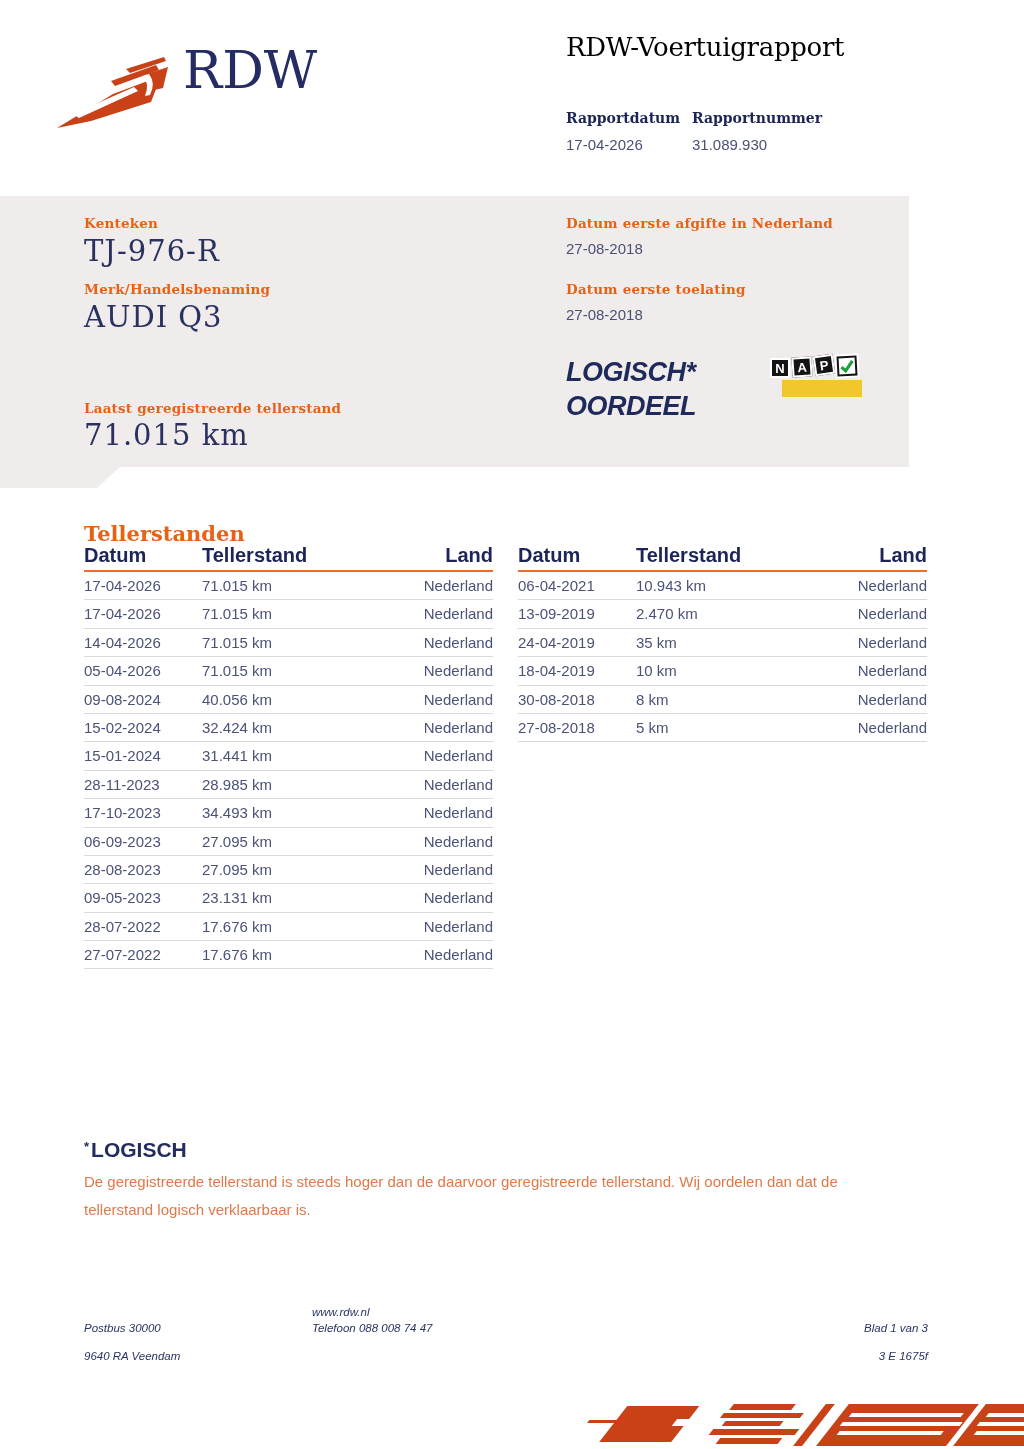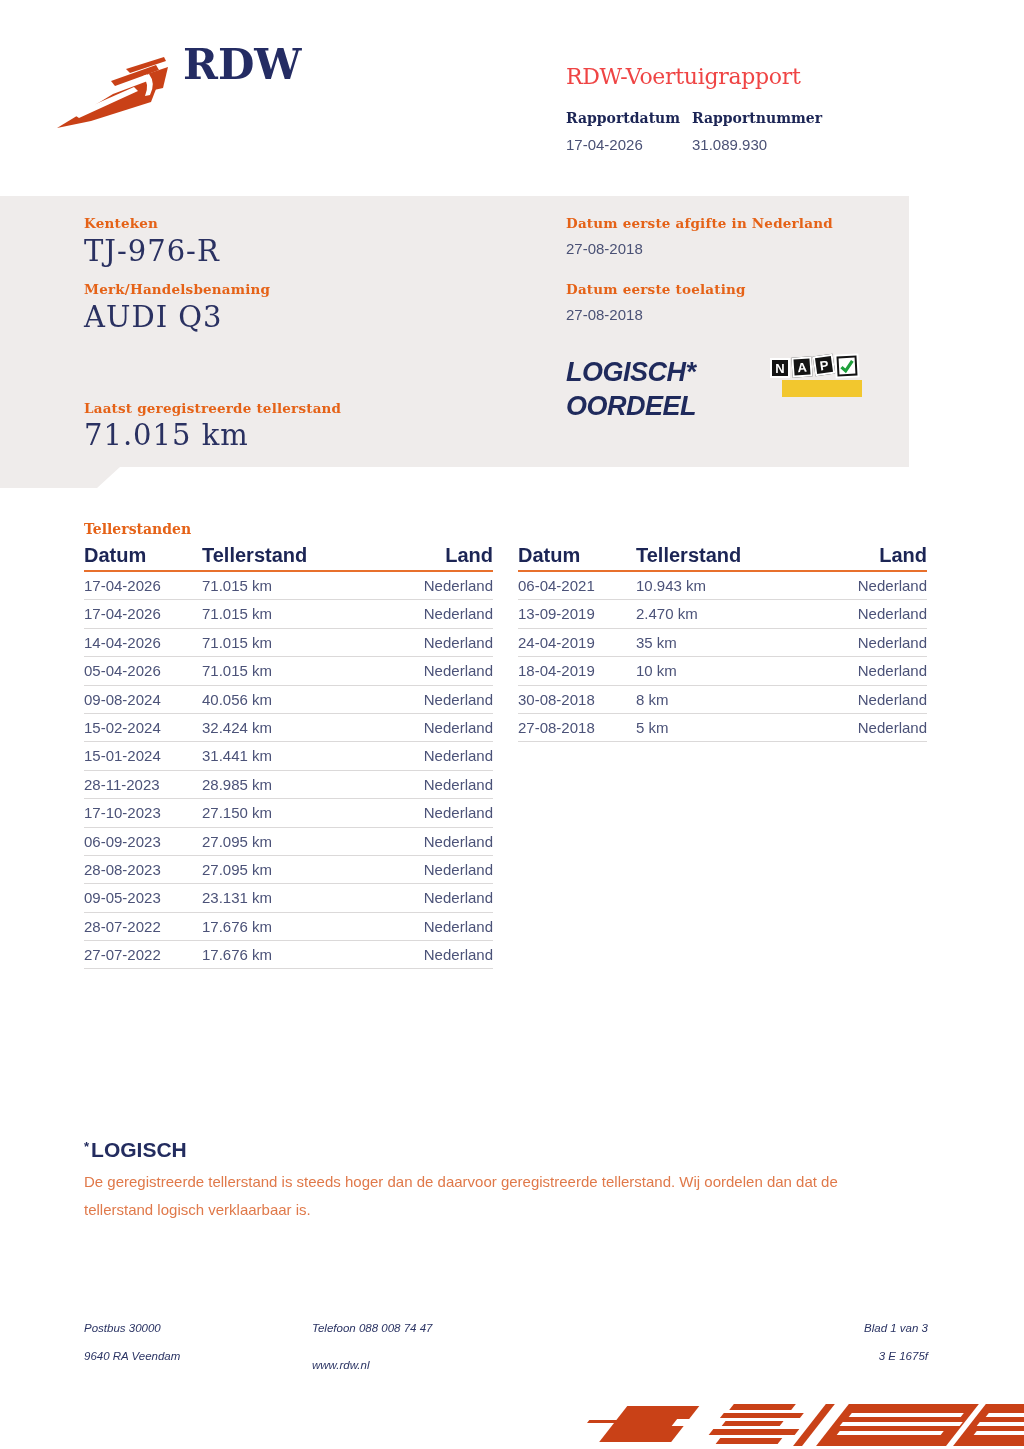--- a/index.html
+++ b/index.html
@@ -1,24 +1,24 @@
 <!DOCTYPE html>
 <html><head>
 <meta charset="utf-8">
 <style>
   html,body{margin:0;padding:0;background:#fff;}
   .page{position:relative;width:1024px;height:1449px;background:#ffffff;overflow:hidden;
         font-family:"Liberation Sans",sans-serif;}
   .abs{position:absolute;}
 
   
-  .brand-text{left:183px;top:40px;font-family:"DejaVu Serif",serif;font-weight:700;
-              font-size:42px;color:#242c63;}
-  .doc-title{left:566px;top:64px;font-family:"DejaVu Serif",serif;font-weight:500;
-             font-size:22px;color:#ef4444;letter-spacing:-0.3px;}
+  .brand-text{left:183px;top:40px;font-family:"DejaVu Serif",serif;font-weight:400;
+              font-size:52px;color:#242c63;}
+  .doc-title{left:566px;top:32px;font-family:"DejaVu Serif",serif;font-weight:500;
+             font-size:26px;color:#000000;letter-spacing:-0.3px;}
   .meta-label{font-family:"DejaVu Serif",serif;font-weight:700;font-size:14px;color:#1c2555;}
   .meta-value{font-size:15px;color:#4a5175;}
 
   
   .graybox{left:0;top:196px;width:909px;height:292px;background:#efeceb;
            clip-path:polygon(0 0,909px 0,909px 271px,120px 271px,97px 292px,0 292px);}
   .fld-label{font-family:"DejaVu Serif",serif;font-weight:700;font-size:13.5px;
              color:#e56217;letter-spacing:0.2px;}
   .fld-big{font-family:"DejaVu Serif",serif;font-size:29px;color:#2a3161;letter-spacing:1px;}
   .fld-value{font-size:15px;color:#4a5175;}
@@ -28,21 +28,21 @@
   .nap{left:770px;top:354px;width:96px;height:46px;}
   .nap-yellow{position:absolute;left:12px;top:26px;width:80px;height:17px;background:#f2c72e;}
   .nap-tile{position:absolute;width:20px;height:20px;box-sizing:border-box;
             display:flex;align-items:center;justify-content:center;}
   .nap-black{background:#141414;border:2px solid #fff;color:#fff;font-weight:bold;
              font-size:13px;line-height:1;}
   .nap-check{background:#fff;border:2px solid #141414;box-shadow:0 0 0 2px #fff;}
 
   
   .section-title{left:84px;top:521px;font-family:"DejaVu Serif",serif;font-weight:700;
-                 font-size:14px;color:#e56217;}
+                 font-size:21px;color:#e56217;}
   .otable{width:409px;}
   .t-left{left:84px;top:545px;}
   .t-right{left:518px;top:545px;}
   .thead{display:flex;height:22px;align-items:flex-end;padding-bottom:3px;
          font-weight:bold;font-size:20px;color:#1c2555;border-bottom:2px solid #e8702c;}
   .trow{display:flex;height:27.4px;line-height:27.4px;font-size:15px;color:#4b5278;
         border-bottom:1px solid #dbd9d9;}
   .cell{display:block;}
   .c1{width:118px;text-align:left;}
   .c2{width:85px;text-align:left;}
@@ -162,21 +162,21 @@
           <span class="cell c2">31.441 km</span>
           <span class="cell c3">Nederland</span>
         </div>
         <div class="trow">
           <span class="cell c1">28-11-2023</span>
           <span class="cell c2">28.985 km</span>
           <span class="cell c3">Nederland</span>
         </div>
         <div class="trow">
           <span class="cell c1">17-10-2023</span>
-          <span class="cell c2">27.150 km</span>
+          <span class="cell c2">34.493 km</span>
           <span class="cell c3">Nederland</span>
         </div>
         <div class="trow">
           <span class="cell c1">06-09-2023</span>
           <span class="cell c2">27.095 km</span>
           <span class="cell c3">Nederland</span>
         </div>
         <div class="trow">
           <span class="cell c1">28-08-2023</span>
           <span class="cell c2">27.095 km</span>
@@ -241,21 +241,21 @@
   </div>
 
   <div class="abs fn-title">
     <span class="fn-ast">*</span><span>LOGISCH</span>
   </div>
   <div class="abs fn-body">De geregistreerde tellerstand is steeds hoger dan de daarvoor geregistreerde tellerstand. Wij oordelen dan dat de tellerstand logisch verklaarbaar is.</div>
 
   <div class="abs foot" style="left:84px;top:1322px;">Postbus 30000</div>
   <div class="abs foot" style="left:84px;top:1350px;">9640 RA Veendam</div>
   <div class="abs foot" style="left:312px;top:1322px;">Telefoon 088 008 74 47</div>
-  <div class="abs foot" style="left:312px;top:1359px;">www.rdw.nl</div>
+  <div class="abs foot" style="left:312px;top:1306px;">www.rdw.nl</div>
   <div class="abs foot foot-r" style="left:788px;top:1322px;">Blad 1 van 3</div>
   <div class="abs foot foot-r" style="left:788px;top:1350px;">3 E 1675f</div>
 
   <div class="abs bottom-art">
     <svg width="440" height="49" viewBox="0 0 440 49">
       <g fill="#c94117" transform="skewX(-38)">
         <rect x="21" y="20" width="50" height="3"></rect>
         <rect x="48" y="6" width="72" height="36"></rect>
         <rect x="153" y="4" width="62" height="6"></rect>
         <rect x="150" y="13" width="80" height="5"></rect>

